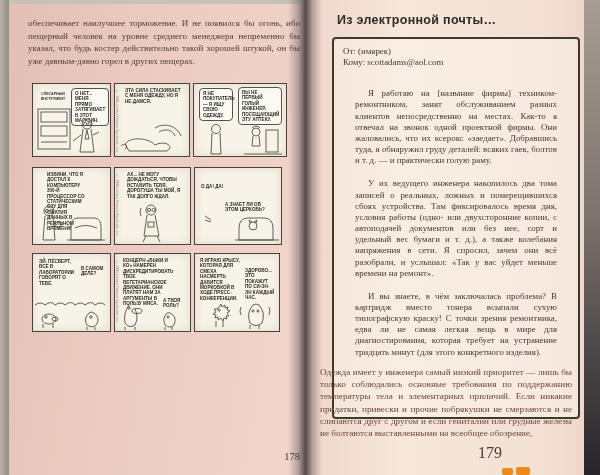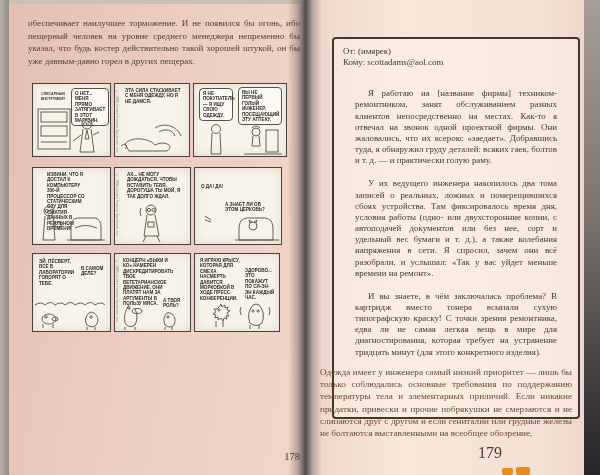--- a/index.html
+++ b/index.html
@@ -186,20 +186,21 @@
             <path d="M46 8 q-2 4 0 8 M74 8 q2 4 0 8"></path>
         </svg>
       </div>
     </div>
 
     <div id="left-pagenum">178</div>
   </div>
 
   <div class="page" id="right-page">
 
+    <div id="email-title">Из электронной почты…</div>
 
     <div id="letter-box">
       <div class="hdr">От: (имярек)</div>
       <div class="hdr">Кому: scottadams@aol.com</div>
       <div class="sp"></div>
       <div class="sp"></div>
       <p>Я работаю на [название фирмы] техником-ремонтником, занят обслуживанием разных клиентов непосредственно на местах. Как-то я отвечал на звонок одной проектной фирмы. Они жаловались, что их ксерокс «заедает». Добравшись туда, я обнаружил груду деталей: всяких гаек, болтов и т. д. — и практически голую раму.</p>
       <p>У их ведущего инженера накопилось два тома записей о реальных, ложных и померещившихся сбоях устройства. Там фиксировалось время дня, условия работы (одно- или двухсторонние копии, с автоподачей документов или без нее, сорт и удельный вес бумаги и т. д.), а также колебания напряжения в сети. Я спросил, зачем они всё разобрали, и услышал: «Так у вас уйдет меньше времени на ремонт».</p>
       <p>И вы знаете, в чём заключалась проблема? В картридж вместо тонера всыпали сухую типографскую краску! С точки зрения ремонтника, едва ли не самая легкая вещь в мире для диагностирования, которая требует на устранение тридцать минут (для этого конкретного изделия).</p>
     </div>

